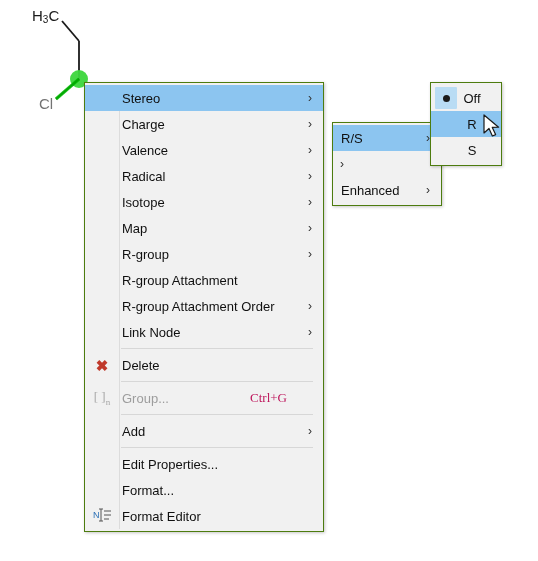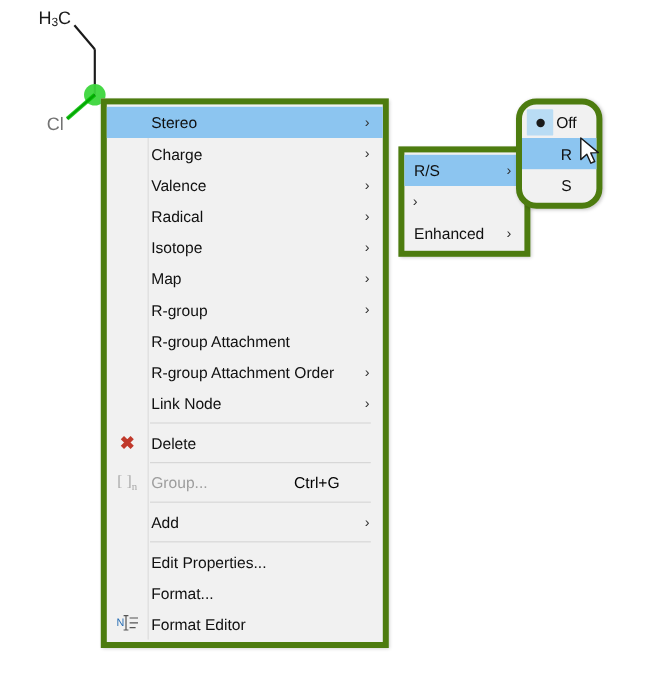--- a/index.html
+++ b/index.html
@@ -42,21 +42,21 @@
     position: relative;
     top: 2px;
   }
   #label-h3c { left: 32px; top: 8px; color:#1a1a1a; }
   #label-cl  { left: 39px; top: 96px; color:#737373; }
 
   
   .menu {
     position: absolute;
     background: #f1f1f1;
-    border: 5px solid #4d7c0f;
+    border: 1px solid #4d7c0f;
     box-shadow: 1px 1px 3px rgba(0,0,0,0.22);
     box-sizing: border-box;
     padding: 2px 0;
     font-size: 13px;
     color: #101010;
     user-select: none;
   }
 
   .menu-item {
     position: relative;
@@ -81,21 +81,21 @@
   }
   .mi-label {
     flex: 1;
     padding-left: 3px;
   }
   .mi-shortcut {
     padding-right: 14px;
     color: #646464;
     font-size: 13px;
   }
-  .menu-item.disabled .mi-shortcut { color: #000000; }
+  .menu-item.disabled .mi-shortcut { color: #be185d; font-family: Liberation Serif, serif; }
 
   .mi-arrow {
     width: 18px;
     min-width: 18px;
     text-align: center;
     font-size: 12px;
     color: #303030;
     padding-right: 4px;
   }
   .mi-arrow.empty { color: transparent; }
@@ -132,21 +132,20 @@
   }
   #stereo-menu .mi-label {
     padding-left: 8px;
   }
 
   
   #rs-menu {
     left: 430px;
     top: 82px;
     width: 72px;
-    border-radius: 17px;
   }
   #rs-menu .menu-item { padding-left: 0; }
   #rs-menu .mi-label {
     flex: 1;
     text-align: center;
     padding-left: 0;
     padding-right: 14px;
   }
   .radio-box {
     width: 22px;

